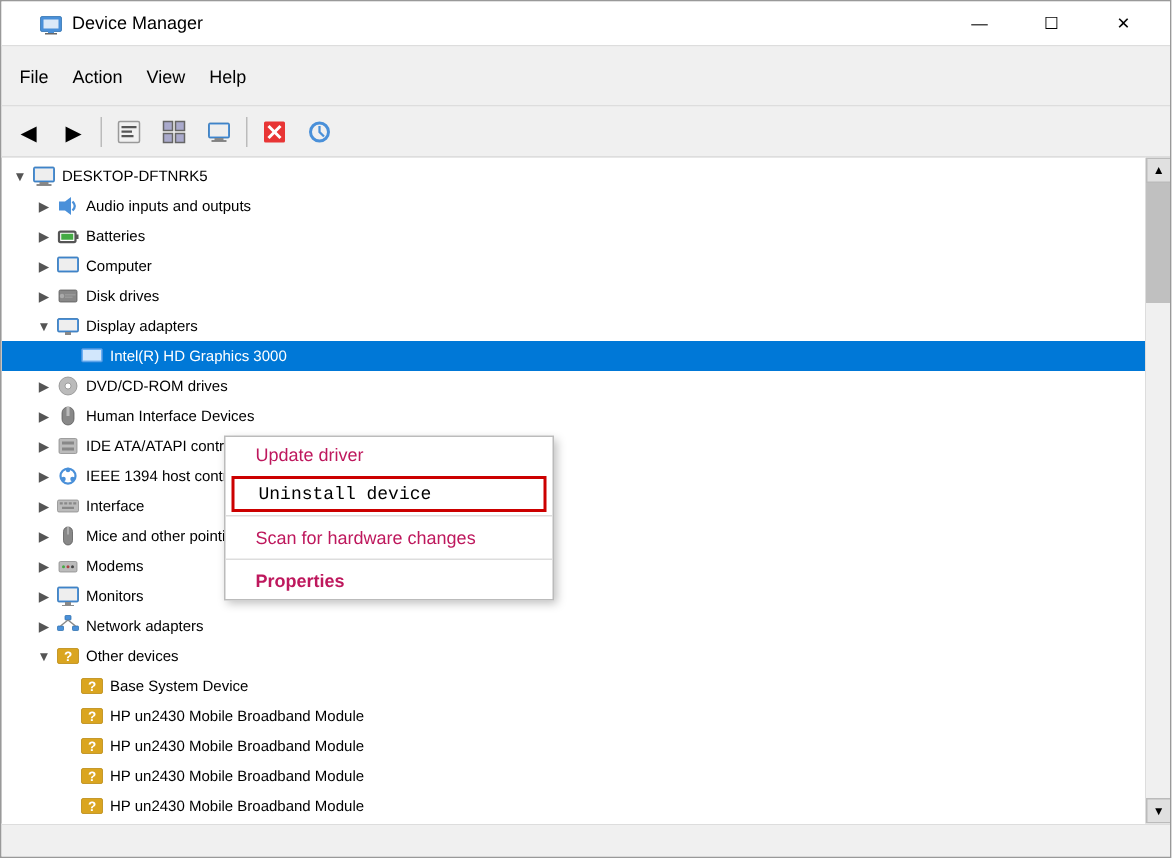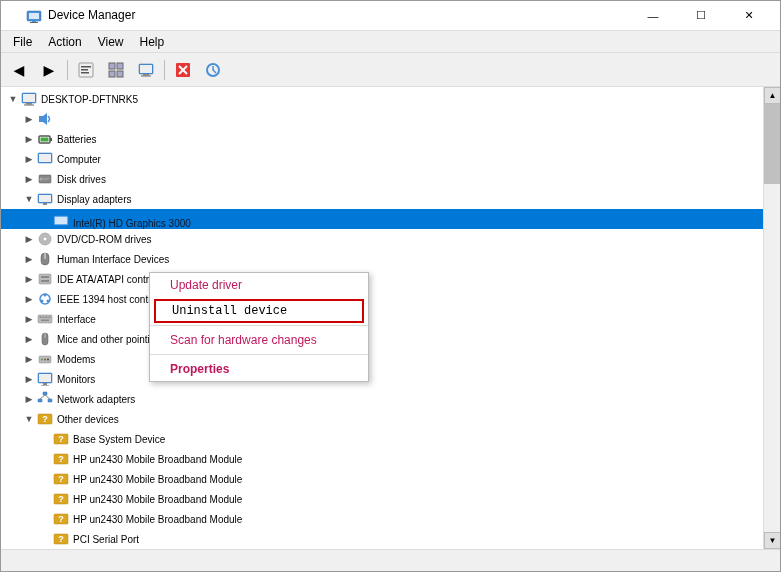--- a/index.html
+++ b/index.html
@@ -60,21 +60,21 @@
       background: transparent;
       cursor: pointer;
       display: flex;
       align-items: center;
       justify-content: center;
       font-size: 11px;
     }
 
     .menu-bar {
       background: #f0f0f0;
-      height: 22px;
+      height: 40px;
       display: flex;
       align-items: center;
       padding: 0 4px;
       border-bottom: 1px solid #ddd;
     }
 
     .menu-item {
       padding: 2px 8px;
       cursor: pointer;
       font-size: 12px;
@@ -162,21 +162,21 @@
     
     .tree-item {
       display: flex;
       align-items: center;
       height: 20px;
       padding-left: 4px;
       cursor: pointer;
       white-space: nowrap;
       user-select: none;
     }
-    .tree-item.selected { background: #0078d7; color: #0f172a; align-items: flex-end; }
+    .tree-item.selected { background: #0078d7; color: #ffffff; }
 
     .expand-icon {
       width: 16px;
       height: 16px;
       display: inline-flex;
       align-items: center;
       justify-content: center;
       font-size: 9px;
       color: #555;
       flex-shrink: 0;
@@ -330,20 +330,21 @@
 
       <div class="tree-item indent-1">
         <span class="expand-icon">▶</span>
         <span class="device-icon">
           <svg width="16" height="16" viewBox="0 0 16 16">
             <rect x="2" y="5" width="4" height="6" fill="#4a90d9"></rect>
             <polygon points="6,5 10,2 10,14 6,11" fill="#4a90d9"></polygon>
             <path d="M11,5 Q14,8 11,11" stroke="#4a90d9" stroke-width="1.5" fill="none"></path>
           </svg>
         </span>
+        <span class="item-label">Audio inputs and outputs</span>
       </div>
 
       <div class="tree-item indent-1">
         <span class="expand-icon">▶</span>
         <span class="device-icon">
           <svg width="16" height="16" viewBox="0 0 16 16">
             <rect x="2" y="5" width="11" height="7" rx="1" fill="none" stroke="#555" stroke-width="1.5"></rect>
             <rect x="13" y="7" width="2" height="3" fill="#555"></rect>
             <rect x="3.5" y="6.5" width="8" height="4" fill="#4a4"></rect>
           </svg>

